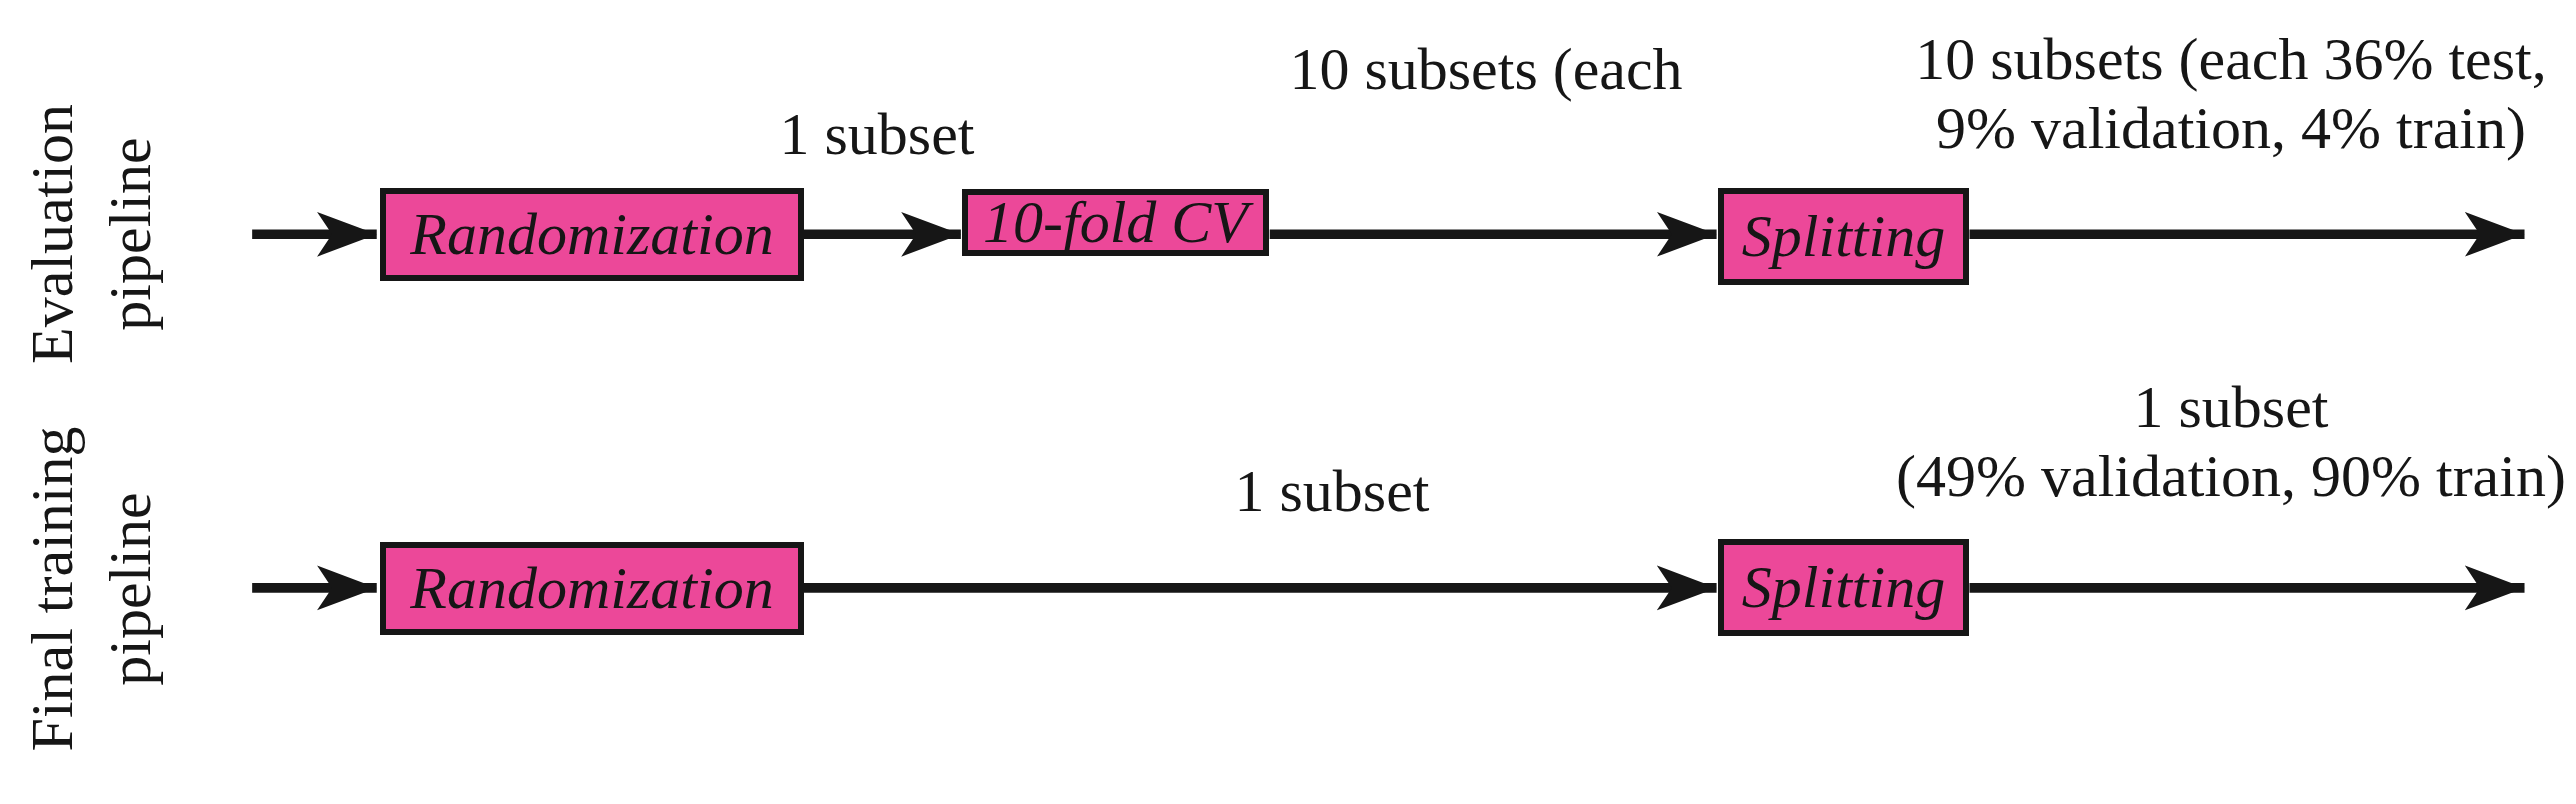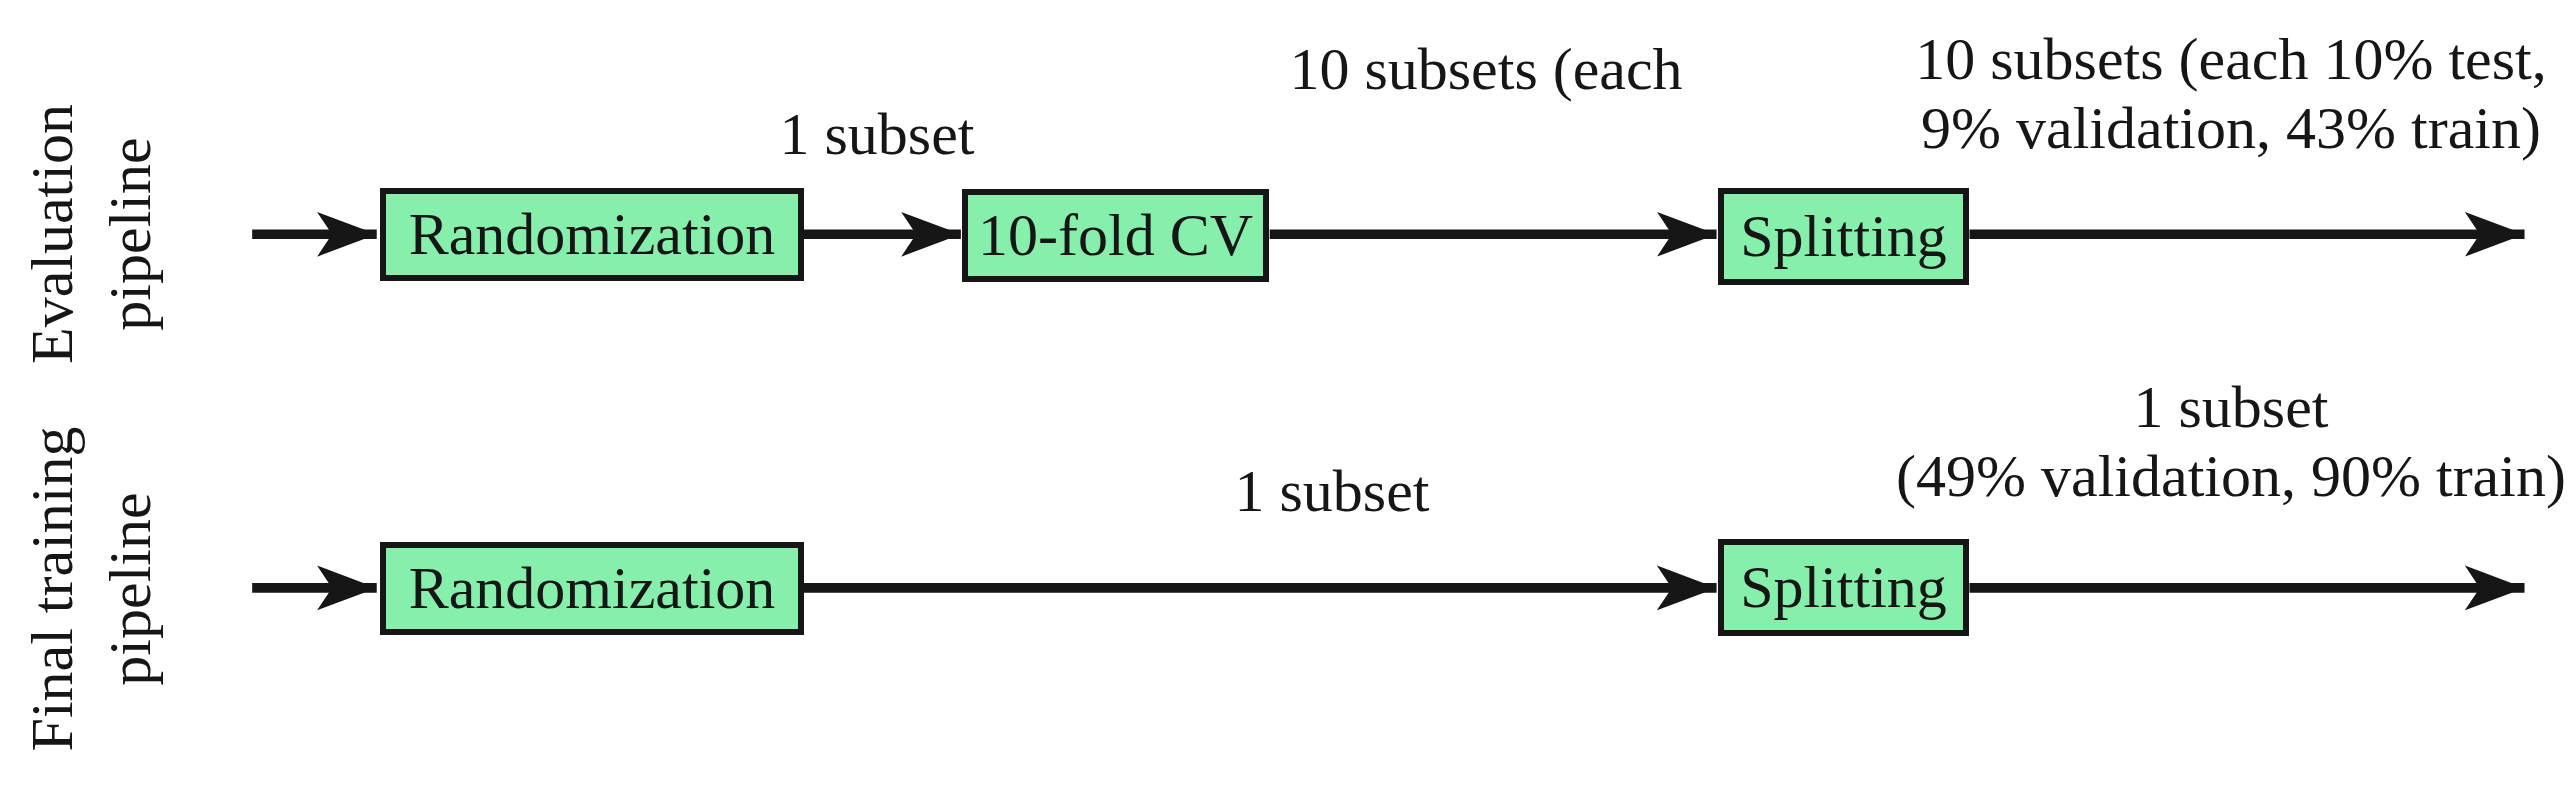--- a/index.html
+++ b/index.html
@@ -23,26 +23,27 @@
     height: 805px;
   }
   .arrows-layer line {
     stroke: #161616;
     stroke-width: 13;
   }
   .node {
     position: absolute;
     box-sizing: border-box;
     border: 6px solid #161616;
-    background: #86efac;
+    background: #ec4899;
     display: flex;
     align-items: center;
     justify-content: center;
     font-size: 60px;
     white-space: nowrap;
+    font-style: italic;
   }
   .flow-label {
     position: absolute;
     transform: translateX(-50%);
     text-align: center;
     font-size: 60px;
     line-height: 69px;
     white-space: nowrap;
   }
   .flow-label span { display: block; }
@@ -78,35 +79,35 @@
     <line x1="2640" y1="788" x2="3384" y2="788" marker-end="url(#stealth)"></line>
   </svg>
 
   <div class="side-label" style="left:91px; top:234px;">
     <span>Evaluation</span>
     <span>pipeline</span>
   </div>
 
   <div class="node" style="left:380px; top:188px; width:424px; height:93px;">Randomization</div>
 
-  <div class="node" style="left:962px; top:189px; width:307px; height:93px;">10-fold CV</div>
+  <div class="node" style="left:962px; top:189px; width:307px; height:67px;">10-fold CV</div>
 
   <div class="node" style="left:1718px; top:188px; width:251px; height:97px;">Splitting</div>
 
   <div class="flow-label" style="left:877px; top:100px;">
     <span>1 subset</span>
   </div>
 
   <div class="flow-label" style="left:1486px; top:35px;">
     <span>10 subsets (each</span>
   </div>
 
   <div class="flow-label" style="left:2231px; top:25px;">
-    <span>10 subsets (each 10% test,</span>
-    <span>9% validation, 43% train)</span>
+    <span>10 subsets (each 36% test,</span>
+    <span>9% validation, 4% train)</span>
   </div>
 
   <div class="side-label" style="left:91px; top:589px;">
     <span>Final training</span>
     <span>pipeline</span>
   </div>
 
   <div class="node" style="left:380px; top:542px; width:424px; height:93px;">Randomization</div>
 
   <div class="node" style="left:1718px; top:539px; width:251px; height:97px;">Splitting</div>

